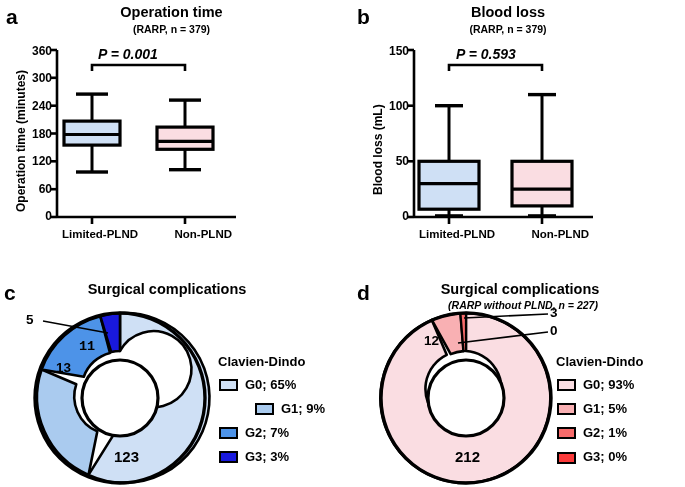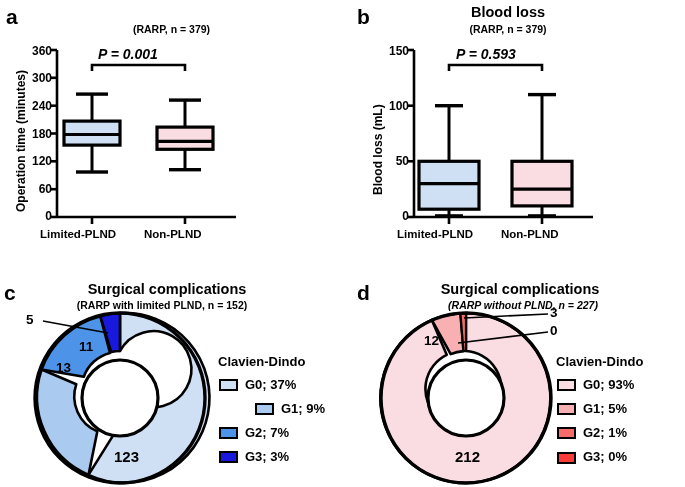--- a/index.html
+++ b/index.html
@@ -4,37 +4,38 @@
 <style>
   html,body{margin:0;padding:0;background:#ffffff;}
   body{width:685px;height:487px;font-family:"Liberation Sans",sans-serif;color:#000;position:relative;overflow:hidden;}
   .figure{position:relative;width:685px;height:487px;}
   .panel{position:absolute;}
   .panel-letter{position:absolute;font-weight:bold;font-size:21px;line-height:1;font-family:"Liberation Sans",sans-serif;}
   .panel-title{position:absolute;text-align:center;font-weight:bold;font-size:14.5px;line-height:1.05;white-space:nowrap;}
   .panel-sub{position:absolute;text-align:center;font-weight:bold;font-size:10.5px;line-height:1.05;white-space:nowrap;}
   .ylabel{position:absolute;font-weight:bold;font-size:12px;white-space:nowrap;transform-origin:0 0;transform:rotate(-90deg);}
   .ticklabel{position:absolute;font-weight:bold;font-size:12px;text-align:right;white-space:nowrap;}
-  .xticklabel{position:absolute;font-weight:bold;font-size:11.5px;text-align:left;white-space:nowrap;}
+  .xticklabel{position:absolute;font-weight:bold;font-size:11.5px;text-align:right;white-space:nowrap;}
   .pval{position:absolute;font-weight:bold;font-style:italic;font-size:14px;white-space:nowrap;}
   .legend-title{position:absolute;font-weight:bold;font-size:13px;white-space:nowrap;}
   .legend-row{position:absolute;display:flex;align-items:center;gap:7px;}
   .legend-swatch{width:19px;height:12px;border:2.4px solid #000;box-sizing:border-box;}
   .legend-text{font-weight:bold;font-size:13px;white-space:nowrap;}
   .donut-num{position:absolute;font-weight:bold;font-size:13.5px;white-space:nowrap;}
   .donut-num.big{font-size:15px;}
   svg{display:block;position:absolute;top:0;left:0;overflow:visible;}
 </style>
 </head>
 <body>
 
 <div class="figure">
 
   <div class="panel" style="left:0;top:0;width:343px;height:250px;">
     <div class="panel-letter" style="left:6px;top:6px;">a</div>
+    <div class="panel-title" style="left:0;top:5px;width:343px;">Operation time</div>
     <div class="panel-sub" style="left:0;top:24px;width:343px;">(RARP, n = 379)</div>
 
     <div class="ylabel" style="left:14px;top:212px;">Operation time (minutes)</div>
 
     <div class="ticklabel" style="left:18px;top:44px;width:34px;">360</div>
     <div class="ticklabel" style="left:18px;top:71px;width:34px;">300</div>
     <div class="ticklabel" style="left:18px;top:99px;width:34px;">240</div>
     <div class="ticklabel" style="left:18px;top:127px;width:34px;">180</div>
     <div class="ticklabel" style="left:18px;top:154px;width:34px;">120</div>
     <div class="ticklabel" style="left:18px;top:182px;width:34px;">60</div>
@@ -128,47 +129,46 @@
         <line x1="185" y1="215.9" x2="213" y2="215.9" stroke="#000" stroke-width="3.4"></line>
         <rect x="169" y="161.3" width="60" height="44.6" fill="#fadde2" stroke="#000" stroke-width="3.2"></rect>
         <line x1="169" y1="189.2" x2="229" y2="189.2" stroke="#000" stroke-width="3.2"></line>
       </g>
     </svg>
   </div>
 
   <div class="panel" style="left:0;top:270px;width:343px;height:217px;">
     <div class="panel-letter" style="left:4px;top:12px;">c</div>
     <div class="panel-title" style="left:22px;top:12px;width:290px;">Surgical complications</div>
-    <div class="panel-sub" style="left:12px;top:30px;width:300px;">(RARP with limited PLND, n = 152)</div>
 
     <svg width="343" height="217">
 
       <path d="M 120 43 A 85 85 0 1 1 88.5 204.9 L 134.1 131.9 A 38 38 0 1 0 120 81 Z" fill="#cfe0f5" stroke="#000" stroke-width="2.6" stroke-linejoin="round"></path>
 
       <path d="M 88.5 204.9 A 85 85 0 0 1 41.6 99.5 L 76.3 114.2 A 38 38 0 0 0 97.3 161.4 Z" fill="#aacbef" stroke="#000" stroke-width="2.6" stroke-linejoin="round"></path>
 
       <path d="M 41.6 99.5 A 85 85 0 0 1 100.3 46.2 L 110.0 82.9 A 38 38 0 0 0 83.8 106.7 Z" fill="#4d93e8" stroke="#000" stroke-width="2.6" stroke-linejoin="round"></path>
 
       <path d="M 100.3 46.2 A 85 85 0 0 1 120 43 L 120 81 A 38 38 0 0 0 111.2 82.1 Z" fill="#1919dd" stroke="#000" stroke-width="2.6" stroke-linejoin="round"></path>
 
       <circle cx="120" cy="128" r="85" fill="none" stroke="#000" stroke-width="3.4"></circle>
       <circle cx="120" cy="128" r="38" fill="#fff" stroke="#000" stroke-width="3.2"></circle>
 
       <line x1="43" y1="51" x2="108" y2="63" stroke="#000" stroke-width="1.6"></line>
     </svg>
 
     <div class="donut-num" style="left:26px;top:42px;">5</div>
-    <div class="donut-num" style="left:79px;top:69px;">11</div>
+    <div class="donut-num" style="left:79px;top:69px;font-family:Liberation Mono, monospace;">11</div>
     <div class="donut-num" style="left:56px;top:90px;">13</div>
     <div class="donut-num big" style="left:114px;top:178px;">123</div>
 
     <div class="legend-title" style="left:218px;top:84px;">Clavien-Dindo</div>
     <div class="legend-row" style="left:219px;top:107px;">
       <span class="legend-swatch" style="background:#cfe0f5;"></span>
-      <span class="legend-text">G0; 37%</span>
+      <span class="legend-text">G0; 65%</span>
     </div>
     <div class="legend-row" style="left:219px;top:131px;padding-left:36px;">
       <span class="legend-swatch" style="background:#aacbef;"></span>
       <span class="legend-text">G1; 9%</span>
     </div>
     <div class="legend-row" style="left:219px;top:155px;">
       <span class="legend-swatch" style="background:#4d93e8;"></span>
       <span class="legend-text">G2; 7%</span>
     </div>
     <div class="legend-row" style="left:219px;top:179px;">

